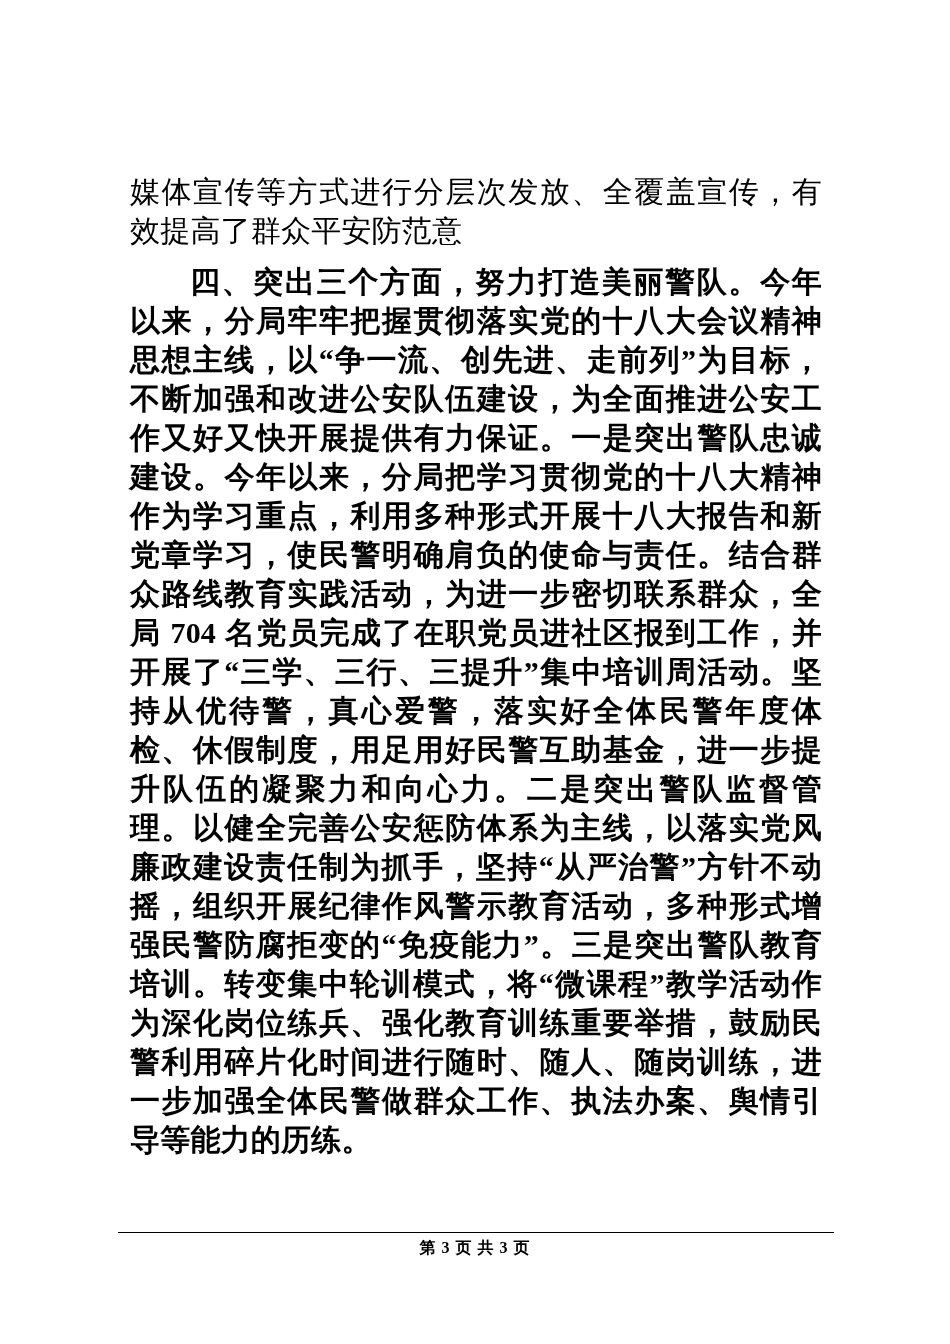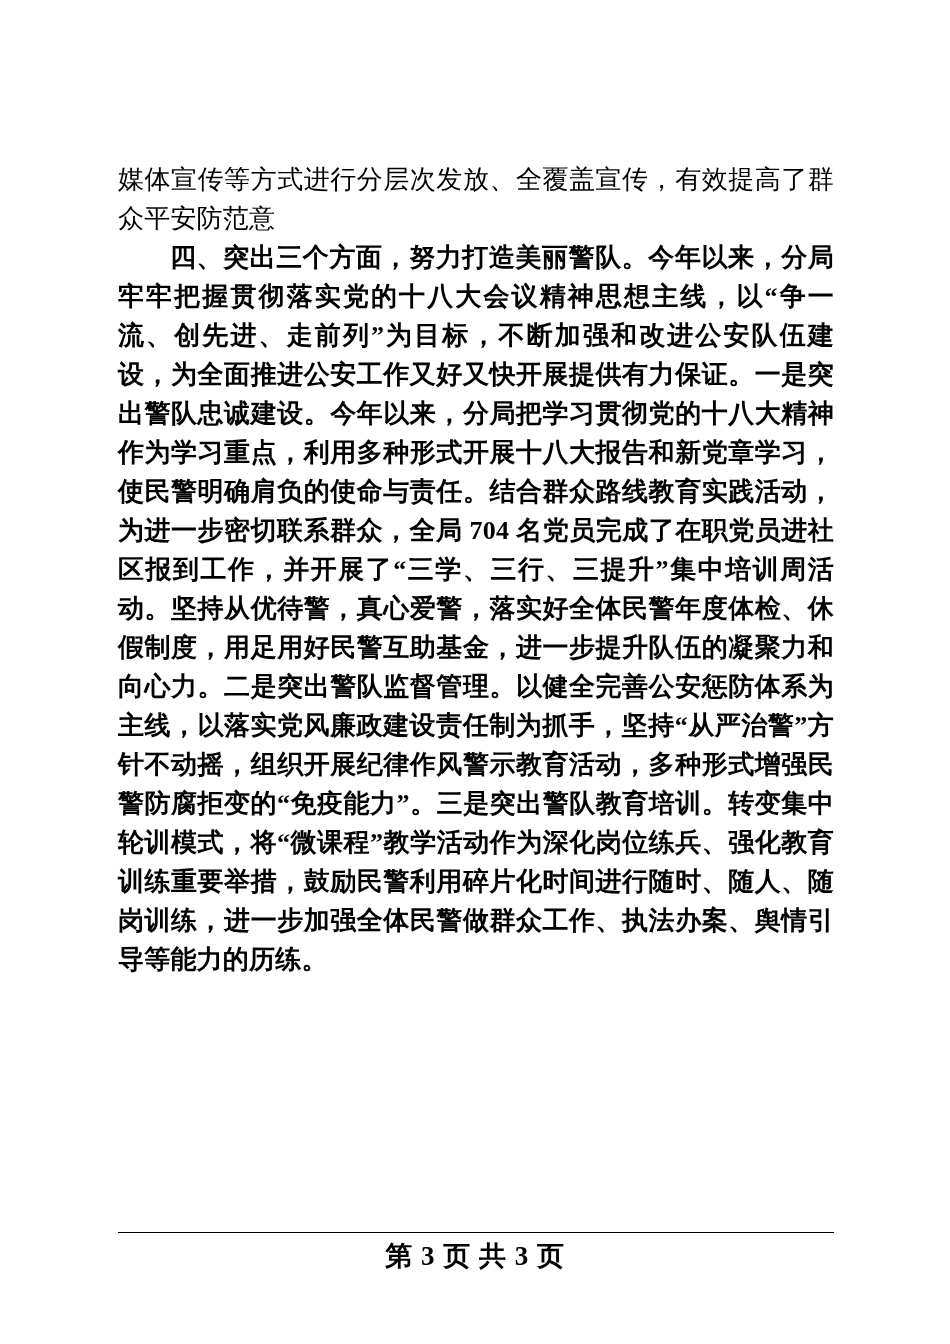--- a/index.html
+++ b/index.html
@@ -23,26 +23,26 @@
     padding: 0;
     background: #fff;
   }
   .content {
     position: absolute;
     left: 118px;
     top: 160px;
     width: 716px;
   }
   .para {
-    font-size: 26px;
+    font-size: 30px;
     line-height: 39px;
     letter-spacing: 0.2px;
     text-align: justify;
     text-justify: inter-ideograph;
-    margin: 0;
+    margin: 12px;
     word-break: break-all;
   }
   .para-continued {
     text-indent: 0;
   }
   .para-indent {
     text-indent: 2em;
     font-weight: bold;
   }
   .footer {
@@ -54,21 +54,21 @@
   }
   .footer-rule {
     position: absolute;
     left: 118px;
     width: 716px;
     top: 1232px;
     border-top: 1px solid #000;
     height: 0;
   }
   .footer-text {
-    font-size: 27px;
+    font-size: 16px;
     font-family: "Liberation Serif", "DejaVu Serif", serif;
     font-weight: bold;
     letter-spacing: 1px;
   }
 </style>
 </head>
 <body>
 
 <div class="page">
 

